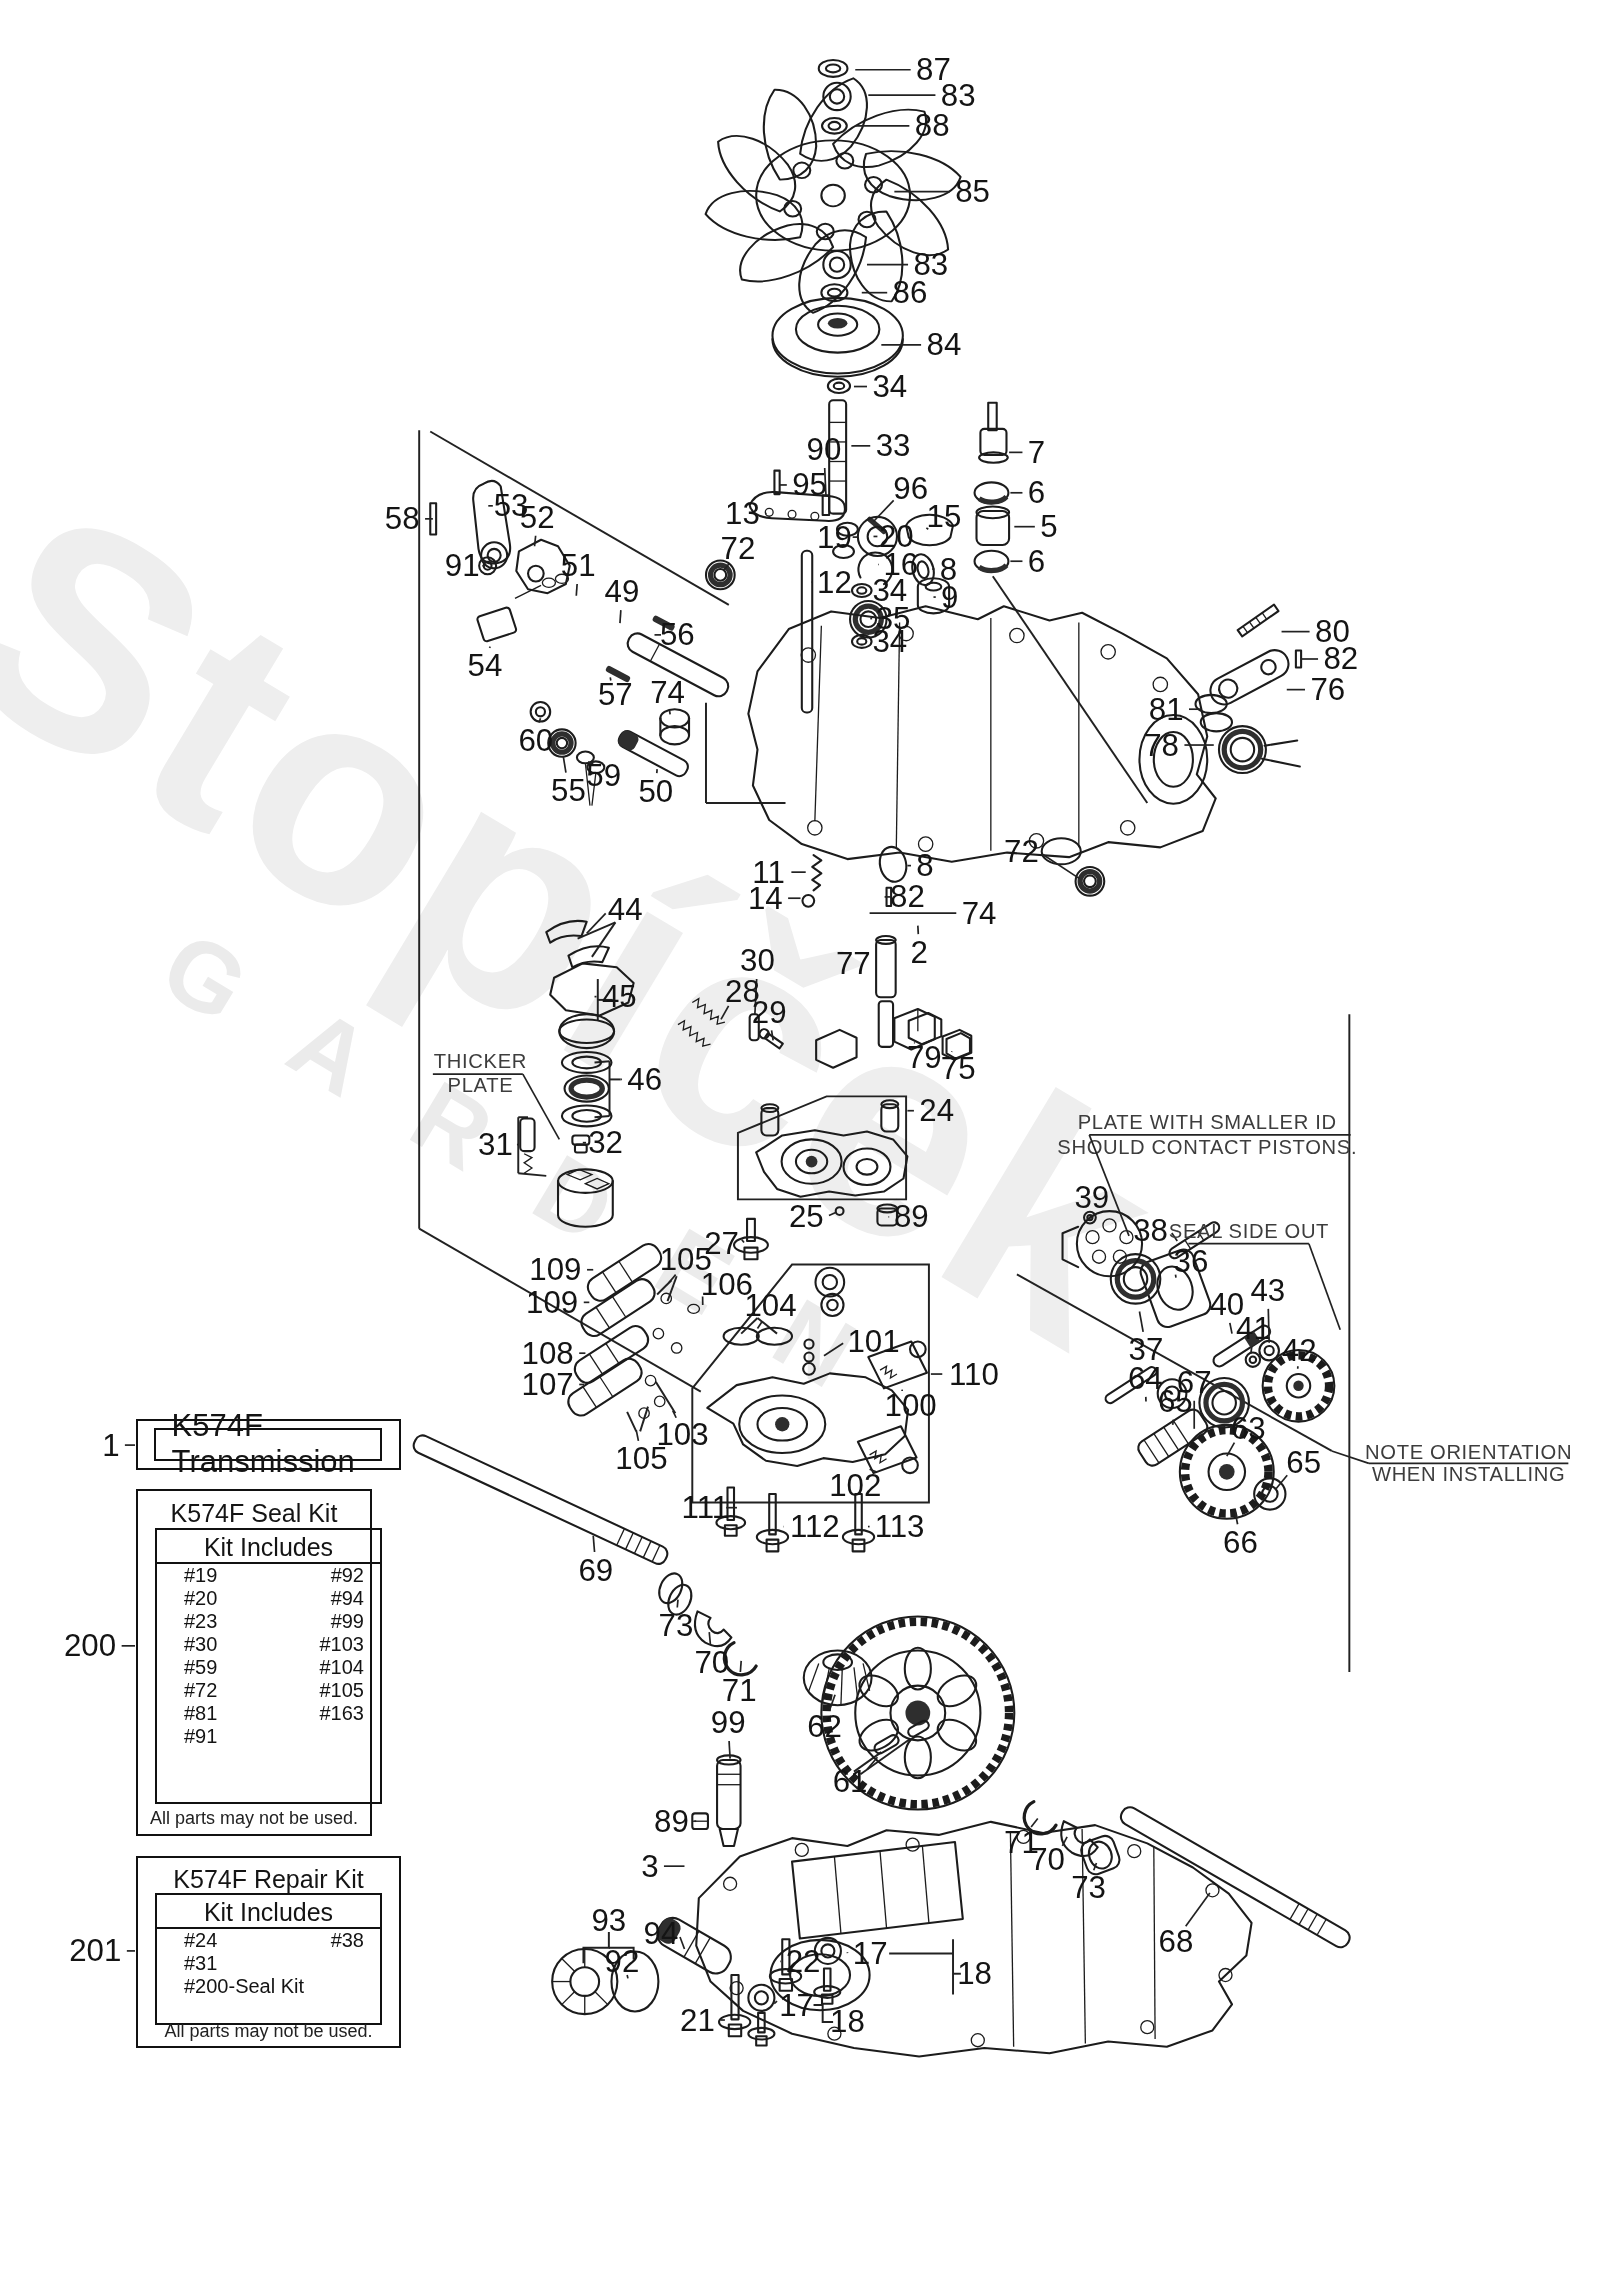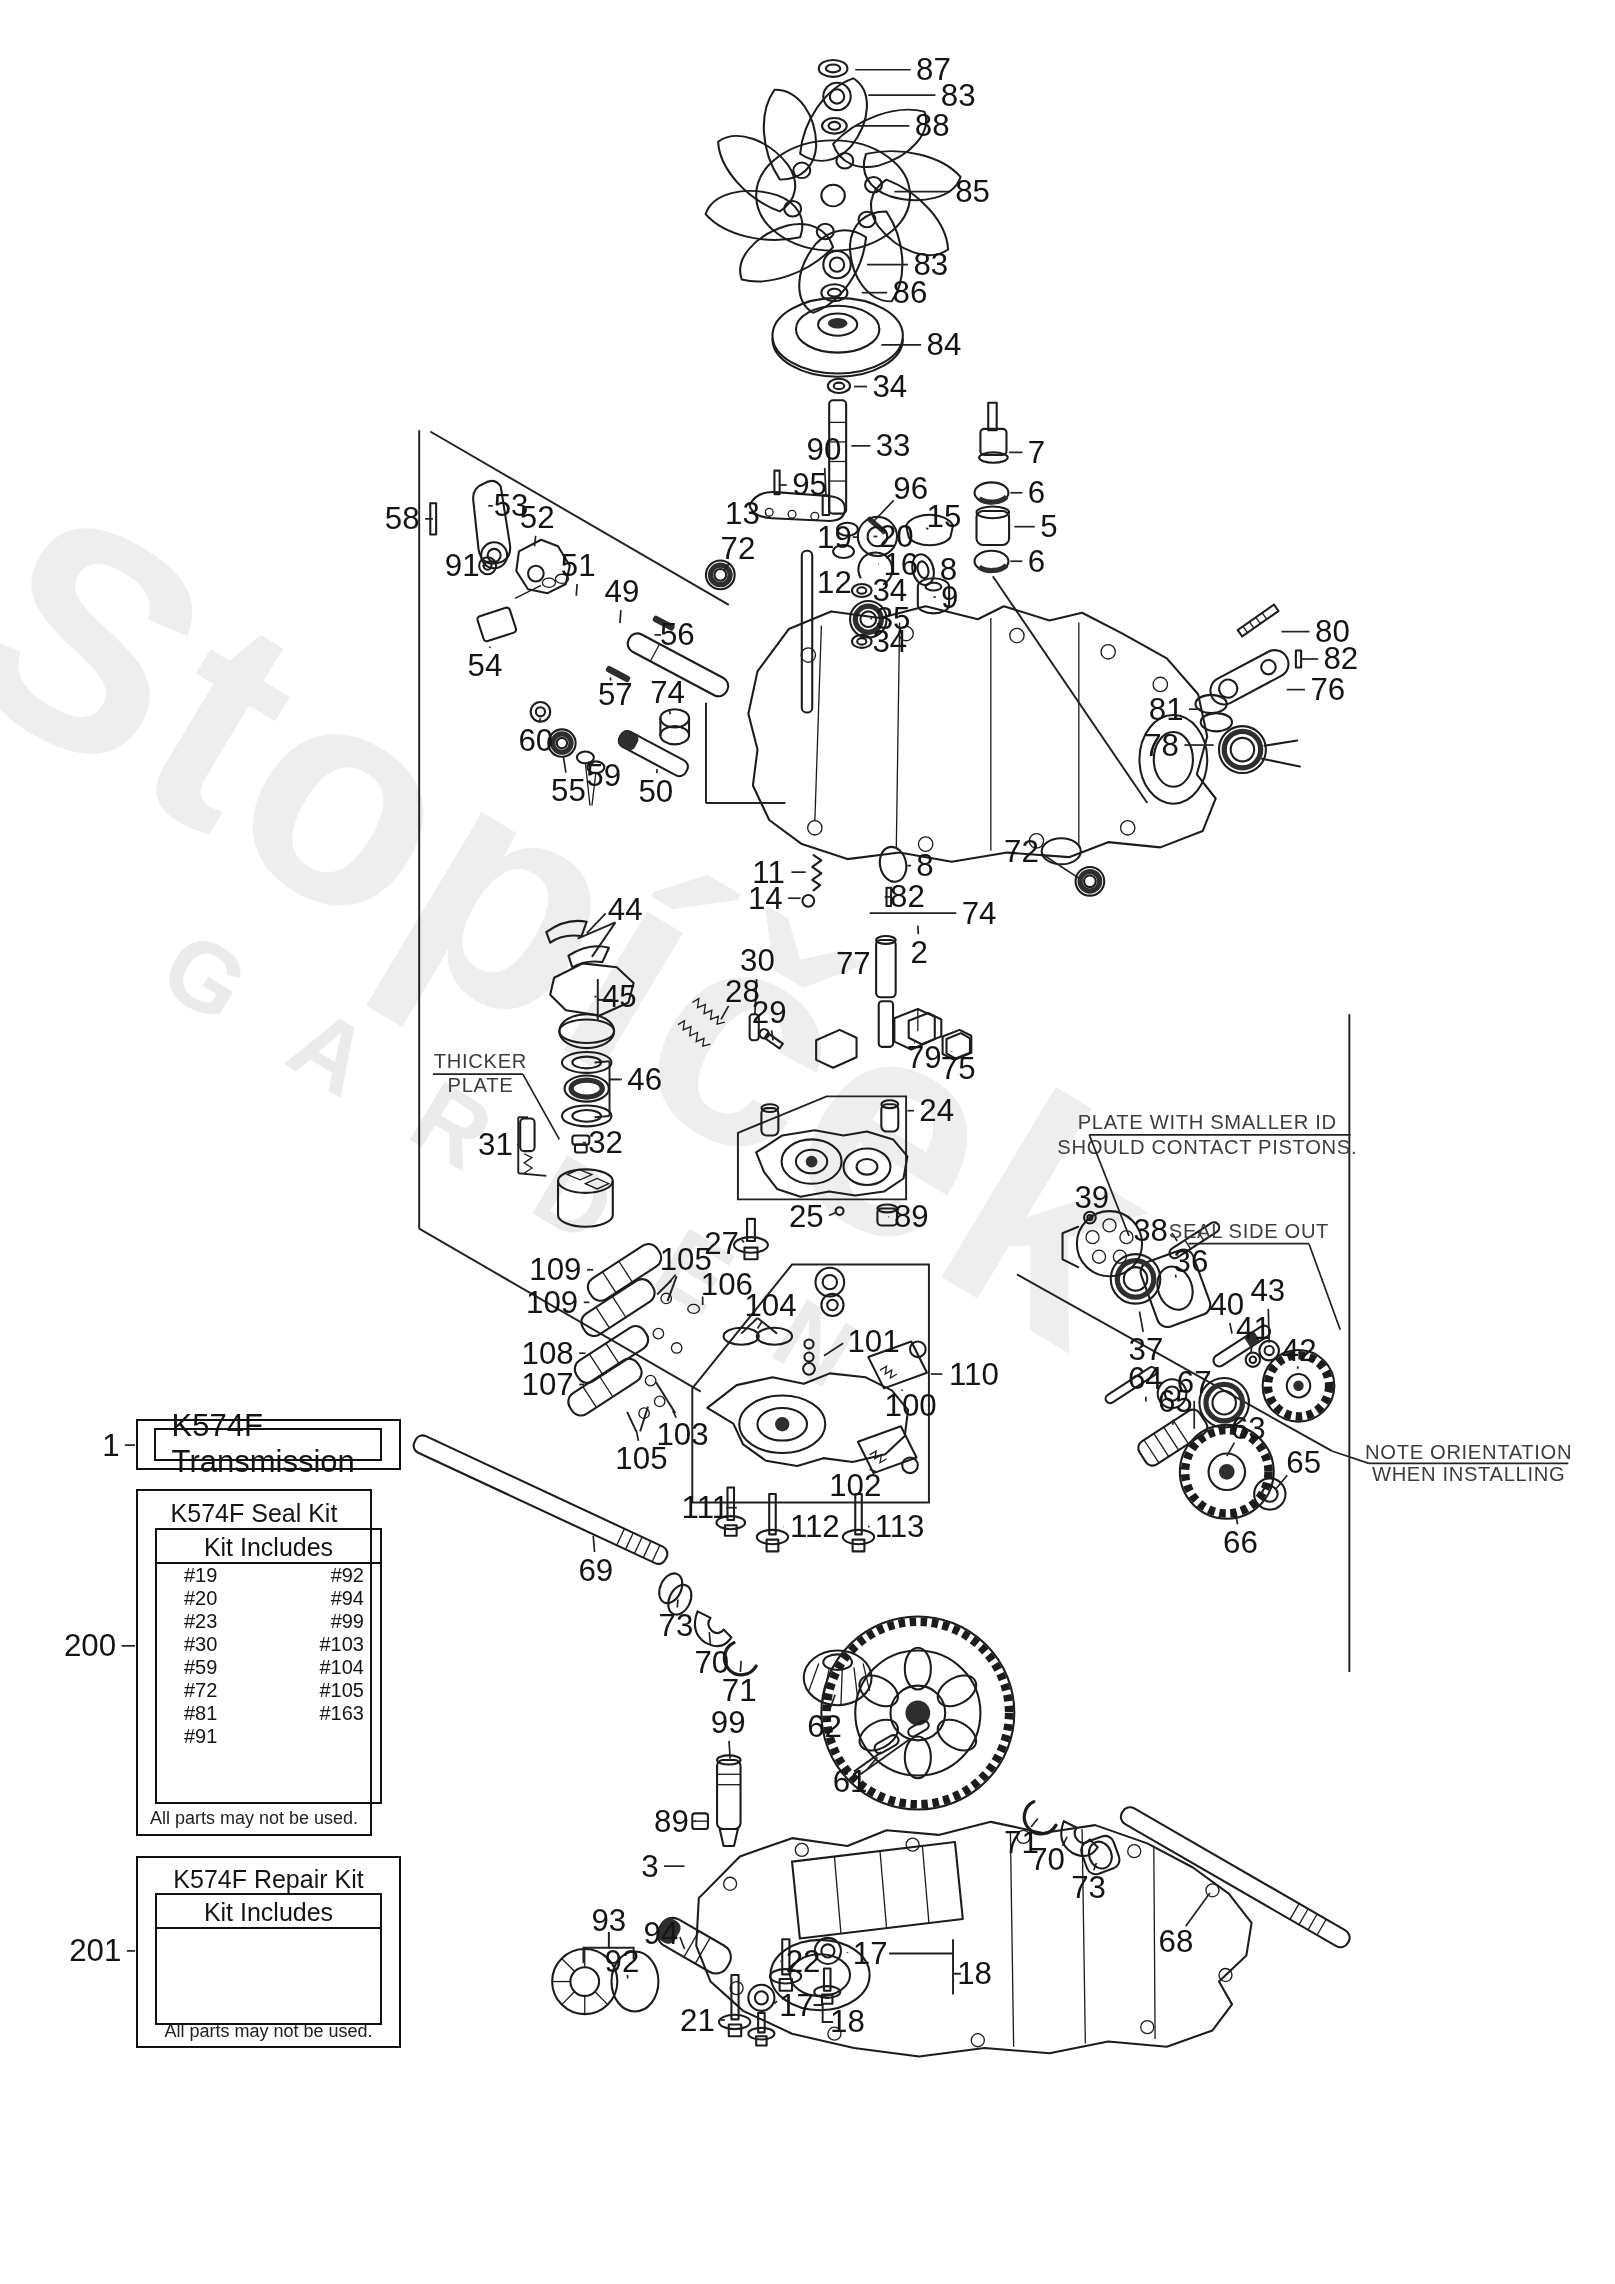--- a/index.html
+++ b/index.html
@@ -863,16 +863,30 @@
         </div>
       </div>
   </div>
   <div class="kit-footer" style="bottom:5.2px;">All parts may not be used.</div>
 </div>
 
 <div class="ibox" id="box-repair" style="left:136px;top:1856px;width:265px;height:192px;">
   <div class="kit-title" style="top:6.5px;">K574F Repair Kit</div>
   <div class="kit-table" style="left:17px;top:35px;width:227px;height:132px;">
     <div class="kit-header" style="height:34px;line-height:34px;">Kit Includes</div>
+    <div class="kit-rows" id="repair-rows">
+        <div class="kit-row">
+          <span>#24</span>
+          <span>#38</span>
+        </div>
+        <div class="kit-row">
+          <span>#31</span>
+          <span></span>
+        </div>
+        <div class="kit-row">
+          <span>#200-Seal Kit</span>
+          <span></span>
+        </div>
+      </div>
   </div>
   <div class="kit-footer" style="bottom:3.9px;">All parts may not be used.</div>
 </div>
 
 
 </body></html>

